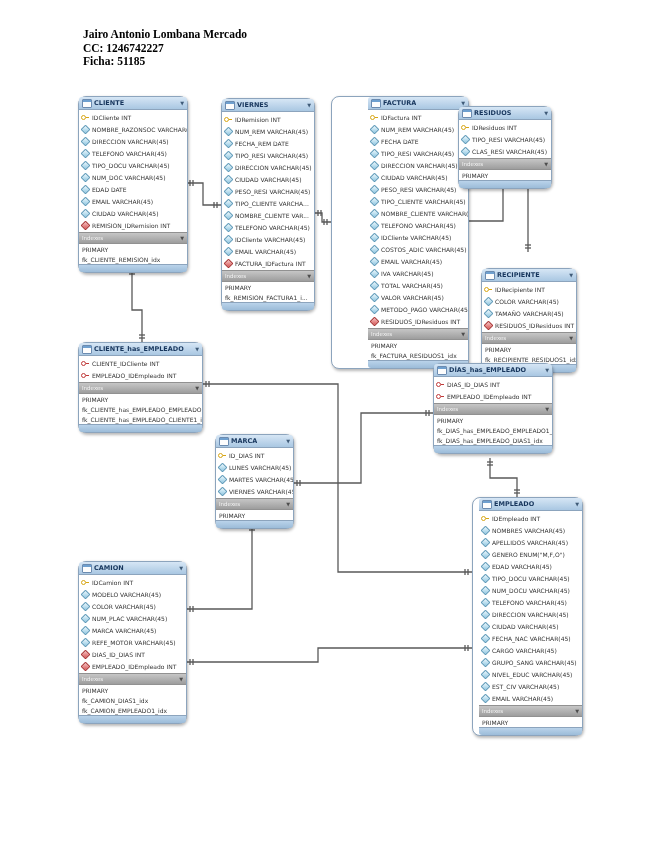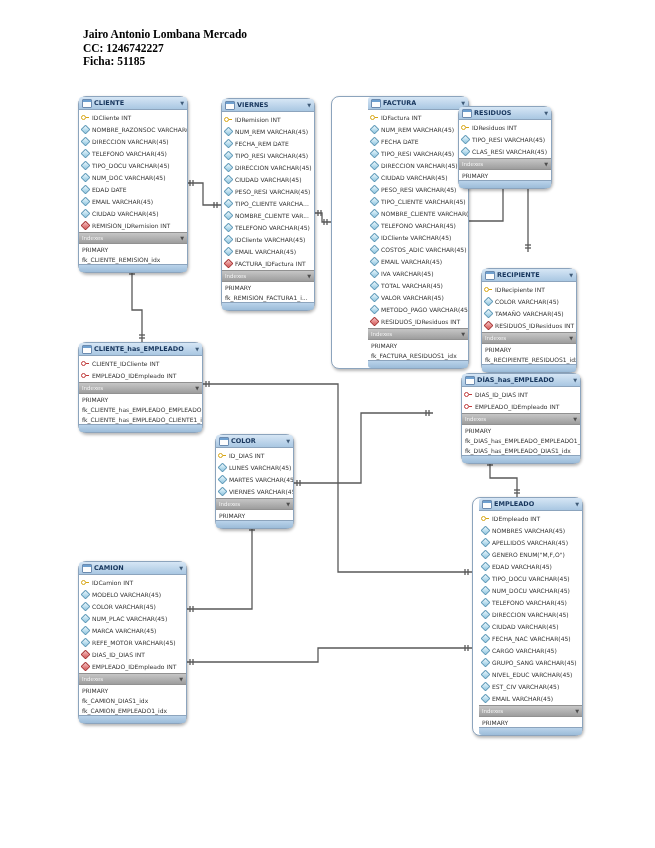--- a/index.html
+++ b/index.html
@@ -441,21 +441,21 @@
        <span class="rtx">PRIMARY</span>
       </div>
       <div class="irow">
        <span class="rtx">fk_CLIENTE_has_EMPLEADO_EMPLEADO1_idx</span>
       </div>
       <div class="irow">
        <span class="rtx">fk_CLIENTE_has_EMPLEADO_CLIENTE1_idx</span>
       </div>
       <div class="tbl-ft"></div>
     </div>
-    <div class="tbl" style="left: 433px; top: 373px; width: 118px; margin-left: 28px;">
+    <div class="tbl" style="left: 433px; top: 363px; width: 118px;">
       <div class="tbl-hd">
       <span class="tbl-ico"></span>
       <span class="tbl-title">DÍAS_has_EMPLEADO</span>
       <span class="hd-arr">▼</span>
     </div>
       <div class="rows">
         <div class="row">
        <span class="ic pkfk"></span>
        <span class="rtx">DIAS_ID_DIAS INT</span>
         </div>
@@ -475,21 +475,21 @@
        <span class="rtx">fk_DIAS_has_EMPLEADO_EMPLEADO1_idx</span>
       </div>
       <div class="irow">
        <span class="rtx">fk_DIAS_has_EMPLEADO_DIAS1_idx</span>
       </div>
       <div class="tbl-ft"></div>
     </div>
     <div class="tbl" style="left: 215px; top: 434px; width: 77px;">
       <div class="tbl-hd">
       <span class="tbl-ico"></span>
-      <span class="tbl-title">COLOR</span>
+      <span class="tbl-title">MARCA</span>
       <span class="hd-arr">▼</span>
     </div>
       <div class="rows">
         <div class="row">
        <span class="ic pk"></span>
        <span class="rtx">ID_DIAS INT</span>
         </div>
         <div class="row">
        <span class="ic col"></span>
        <span class="rtx">LUNES VARCHAR(45)</span>

